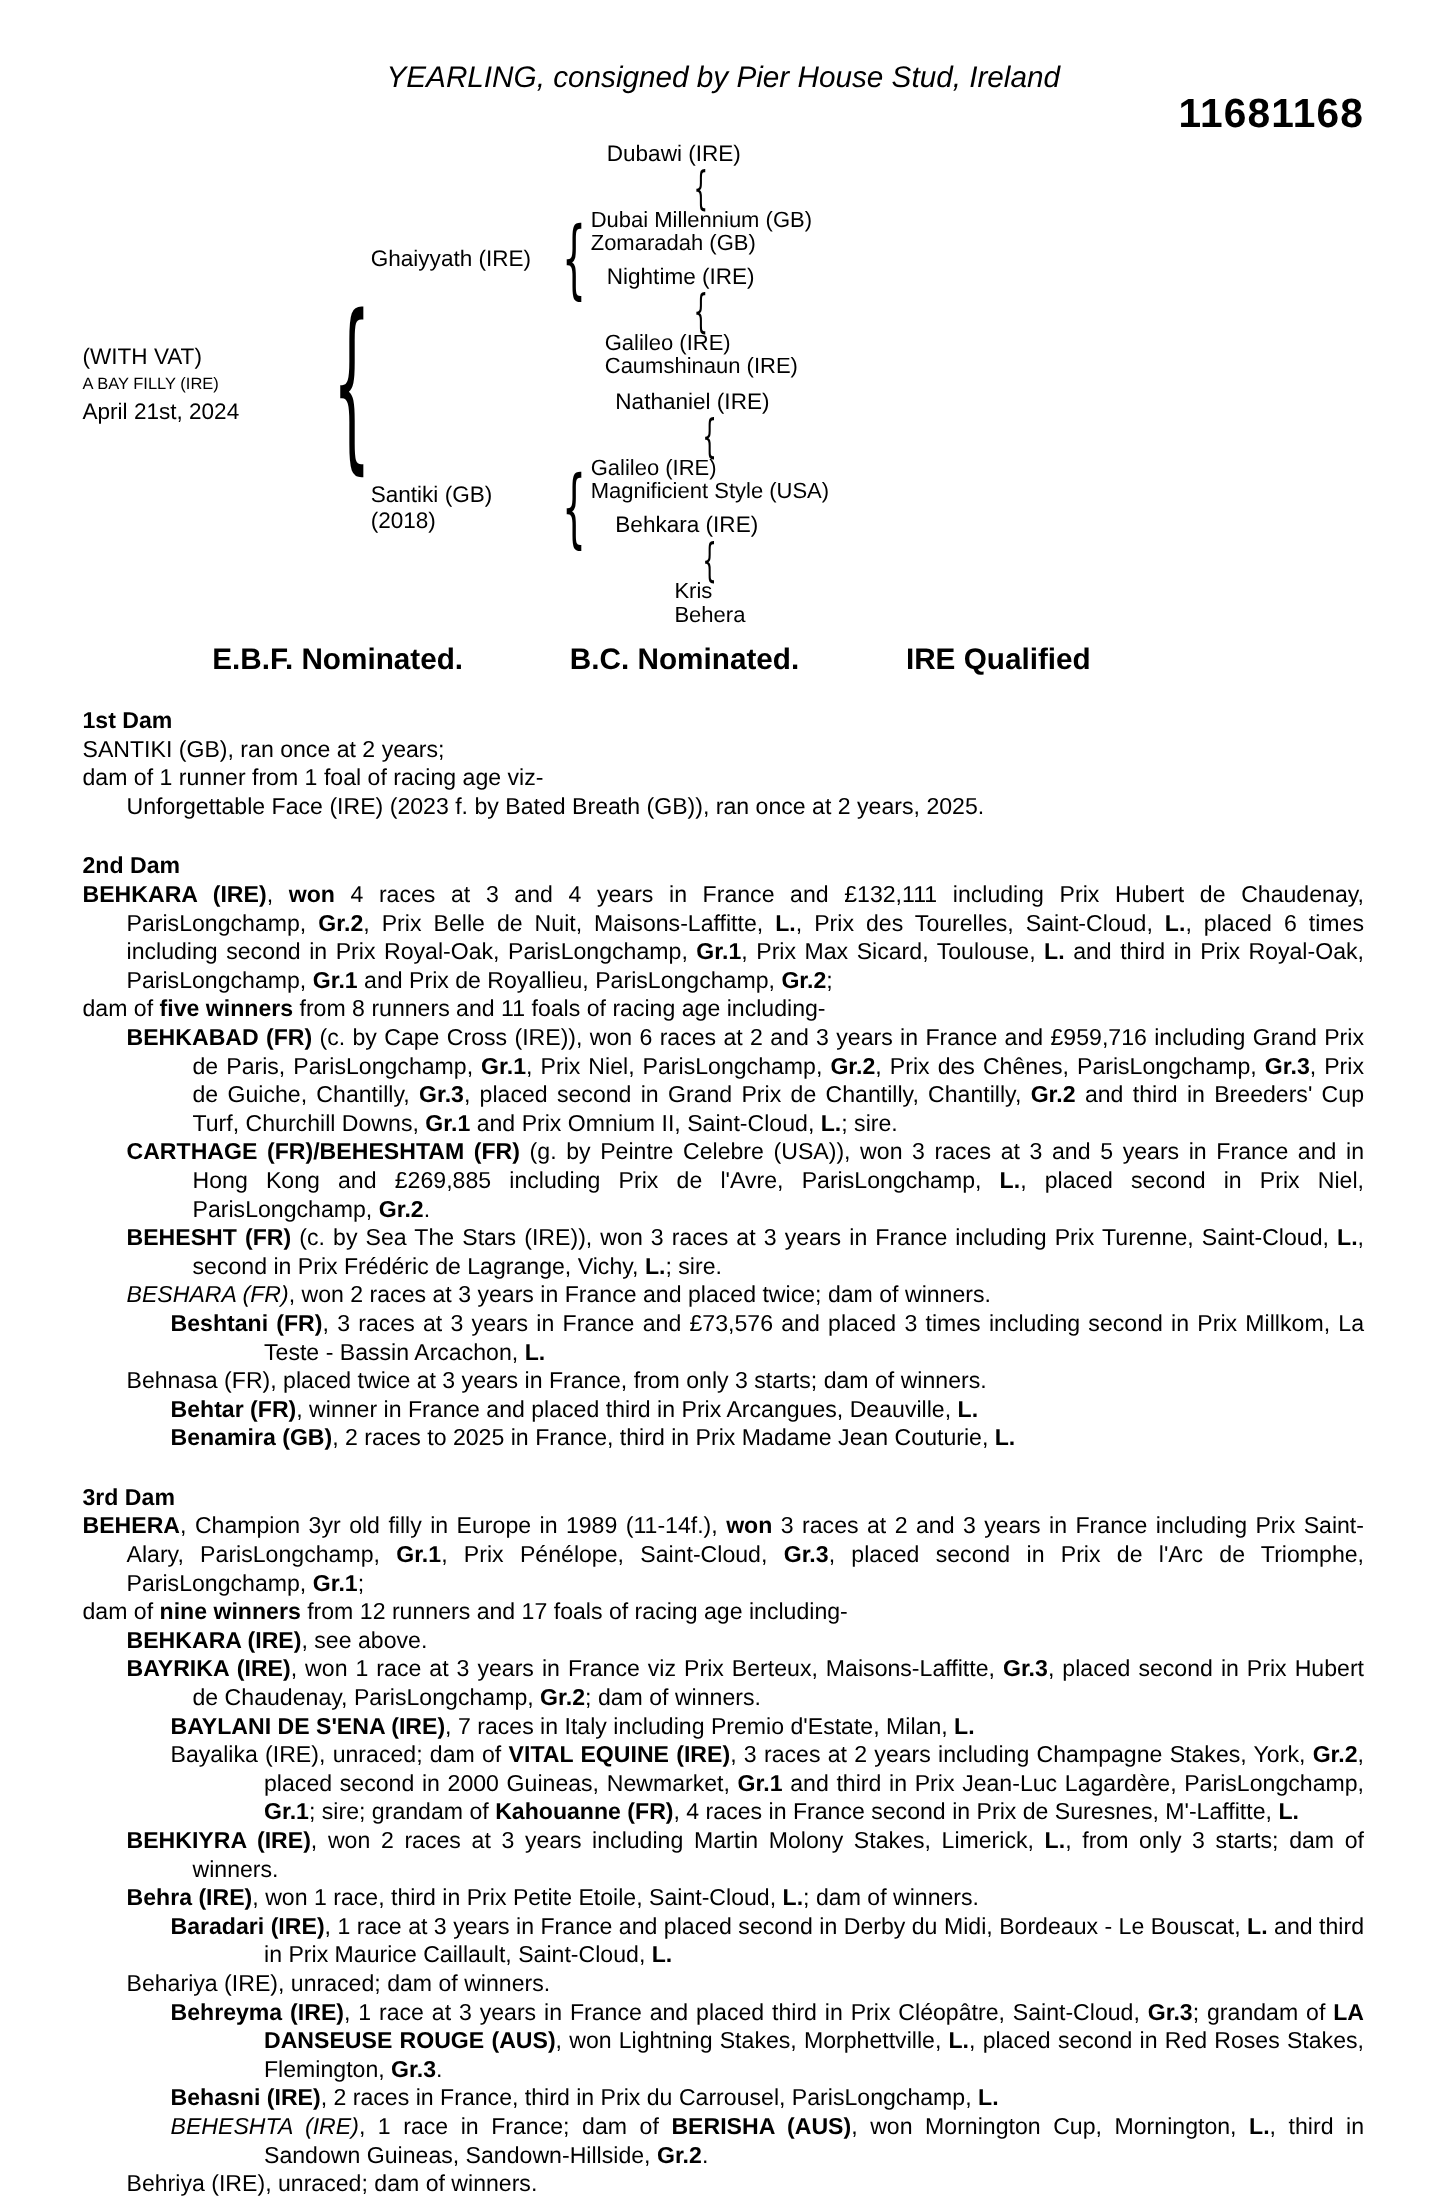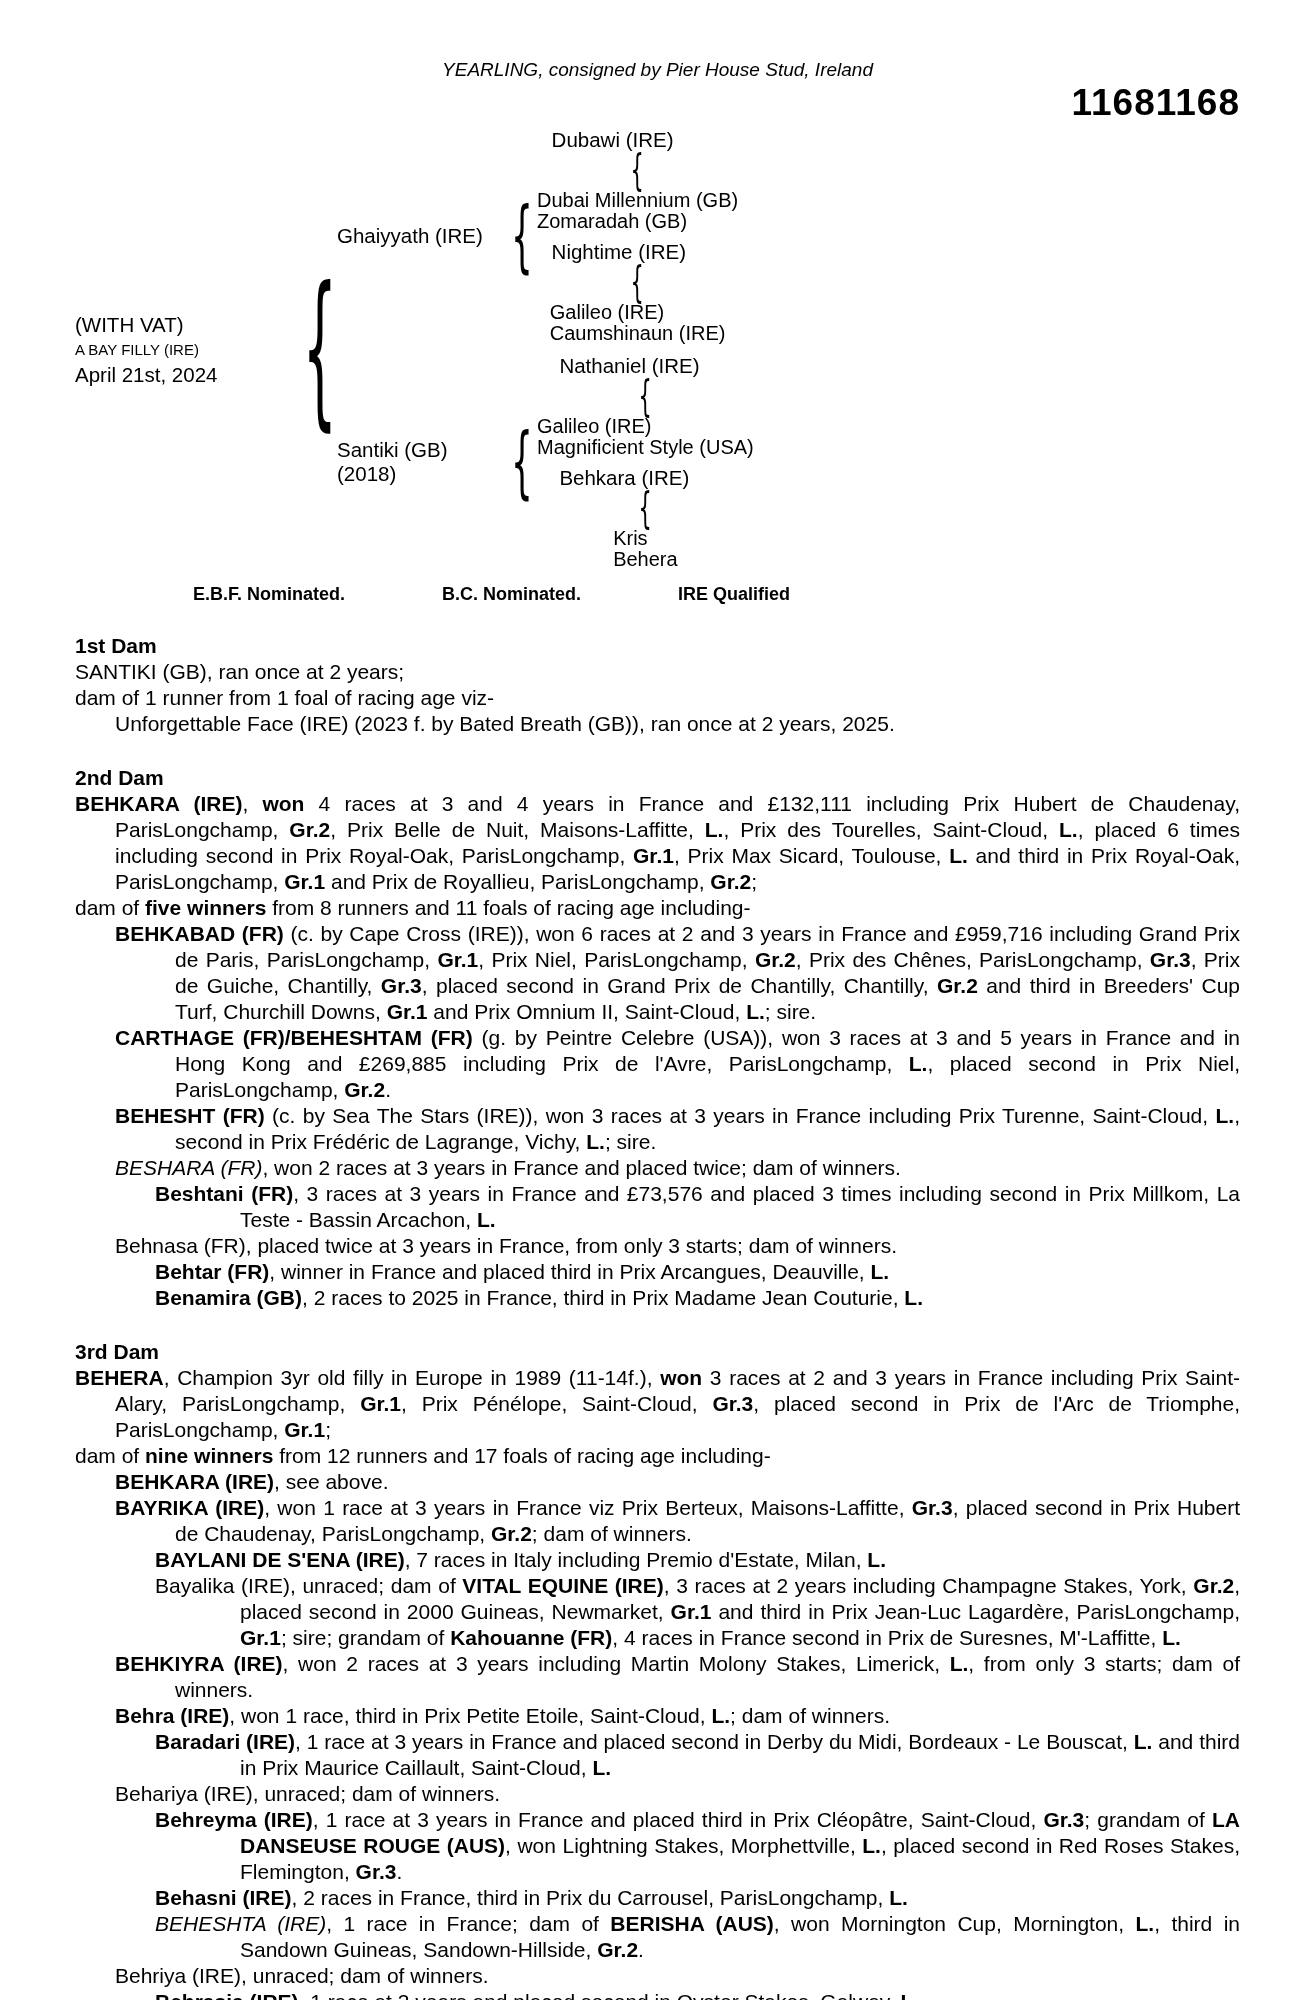--- a/index.html
+++ b/index.html
@@ -1,21 +1,21 @@
 <!DOCTYPE html>
 <html><head>
 <meta charset="utf-8">
 <style>
   html,body { margin:0; padding:0; background:#ffffff; }
   body { font-family:"Liberation Sans", sans-serif; color:#000; }
   .page {
     width:1315px; height:2000px; margin:0 auto; background:#fff;
     box-sizing:border-box; padding:58px 75px 40px 75px; overflow:hidden;
   }
-  .consignor { text-align:center; font-style:italic; font-size:19px; line-height:24px; }
+  .consignor { text-align:center; font-style:italic; font-size:27px; line-height:24px; }
   .lot-row { display:flex; justify-content:flex-end; align-items:flex-start; margin-top:2px; }
   .lot-num { font-size:37px; font-weight:bold; line-height:38px; letter-spacing:1px; }
   .stand { font-weight:bold; font-size:21.5px; line-height:26px; margin-top:4px; }
 
   
   .tree { display:flex; align-items:center; margin:6px 0 2px 0; }
   .col { display:flex; flex-direction:column; justify-content:center; }
   .subject { width:228px; font-size:20.5px; line-height:25px; }
   .subj-name { font-weight:normal; font-size:15px; }
   .g2unit { display:flex; align-items:center; }
@@ -27,21 +27,21 @@
   .g4 { font-size:20px; line-height:21px; white-space:nowrap; }
   .bracewrap { display:flex; align-items:center; justify-content:center; flex:0 0 auto; }
   .bracewrap.lg { width:34px; }
   .bracewrap.md { width:30px; }
   .bracewrap.sm { width:26px; }
   .brace { display:block; line-height:1; flex:0 0 auto; font-family:"DejaVu Sans", sans-serif; }
   .b-lg { font-size:160px; transform:scale(0.34,1.05); }
   .b-md { font-size:78px; transform:scale(0.44,1); }
   .b-sm { font-size:38px; transform:scale(0.55,1.1); }
 
-  .noms { display:flex; font-weight:bold; font-size:18px; margin:14px 0 2px 0; padding-left:118px; }
+  .noms { display:flex; font-weight:bold; font-size:27px; margin:14px 0 2px 0; padding-left:118px; }
   .noms .nom + .nom { margin-left:97px; }
 
   
   .sections { margin-top:8px; }
   .dam-heading { font-weight:bold; font-size:21px; line-height:26px; margin-top:28px; }
   .para { margin:0; font-size:21px; line-height:26px; text-align:justify; }
   .ind0 { padding-left:40px;  text-indent:-40px; }
   .ind1 { padding-left:100px; text-indent:-60px; }
   .ind2 { padding-left:165px; text-indent:-85px; }
 </style>

